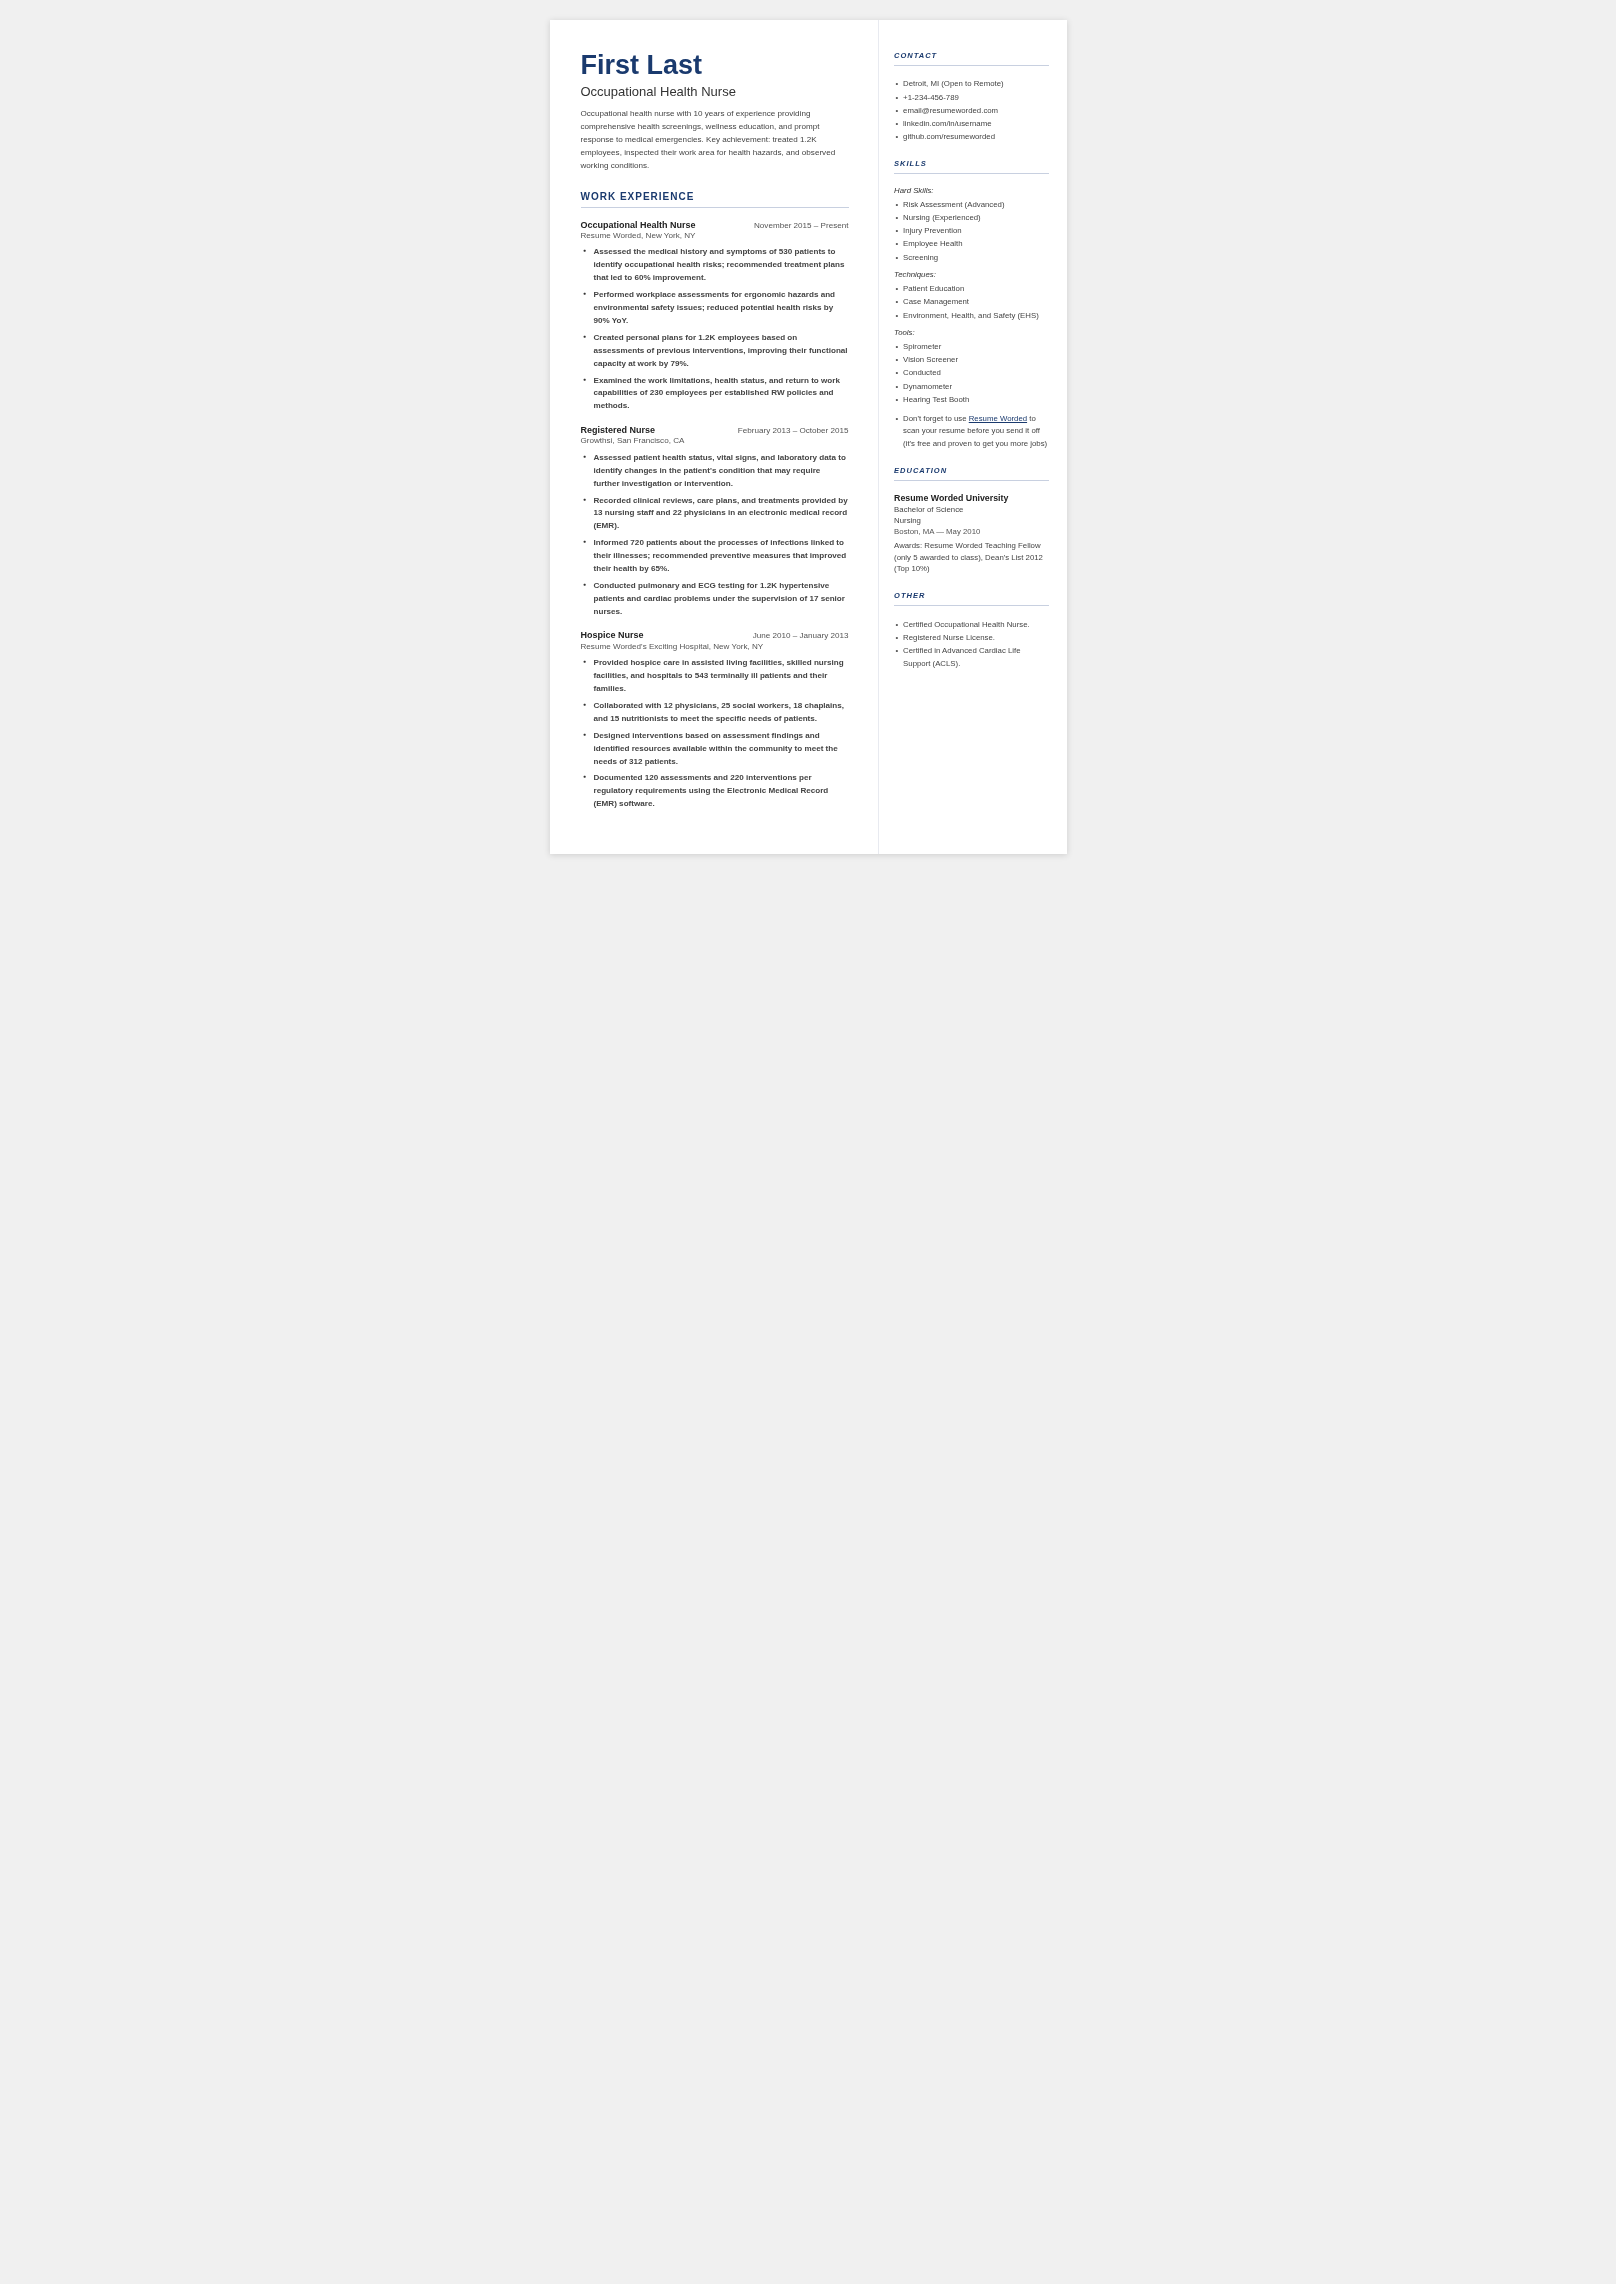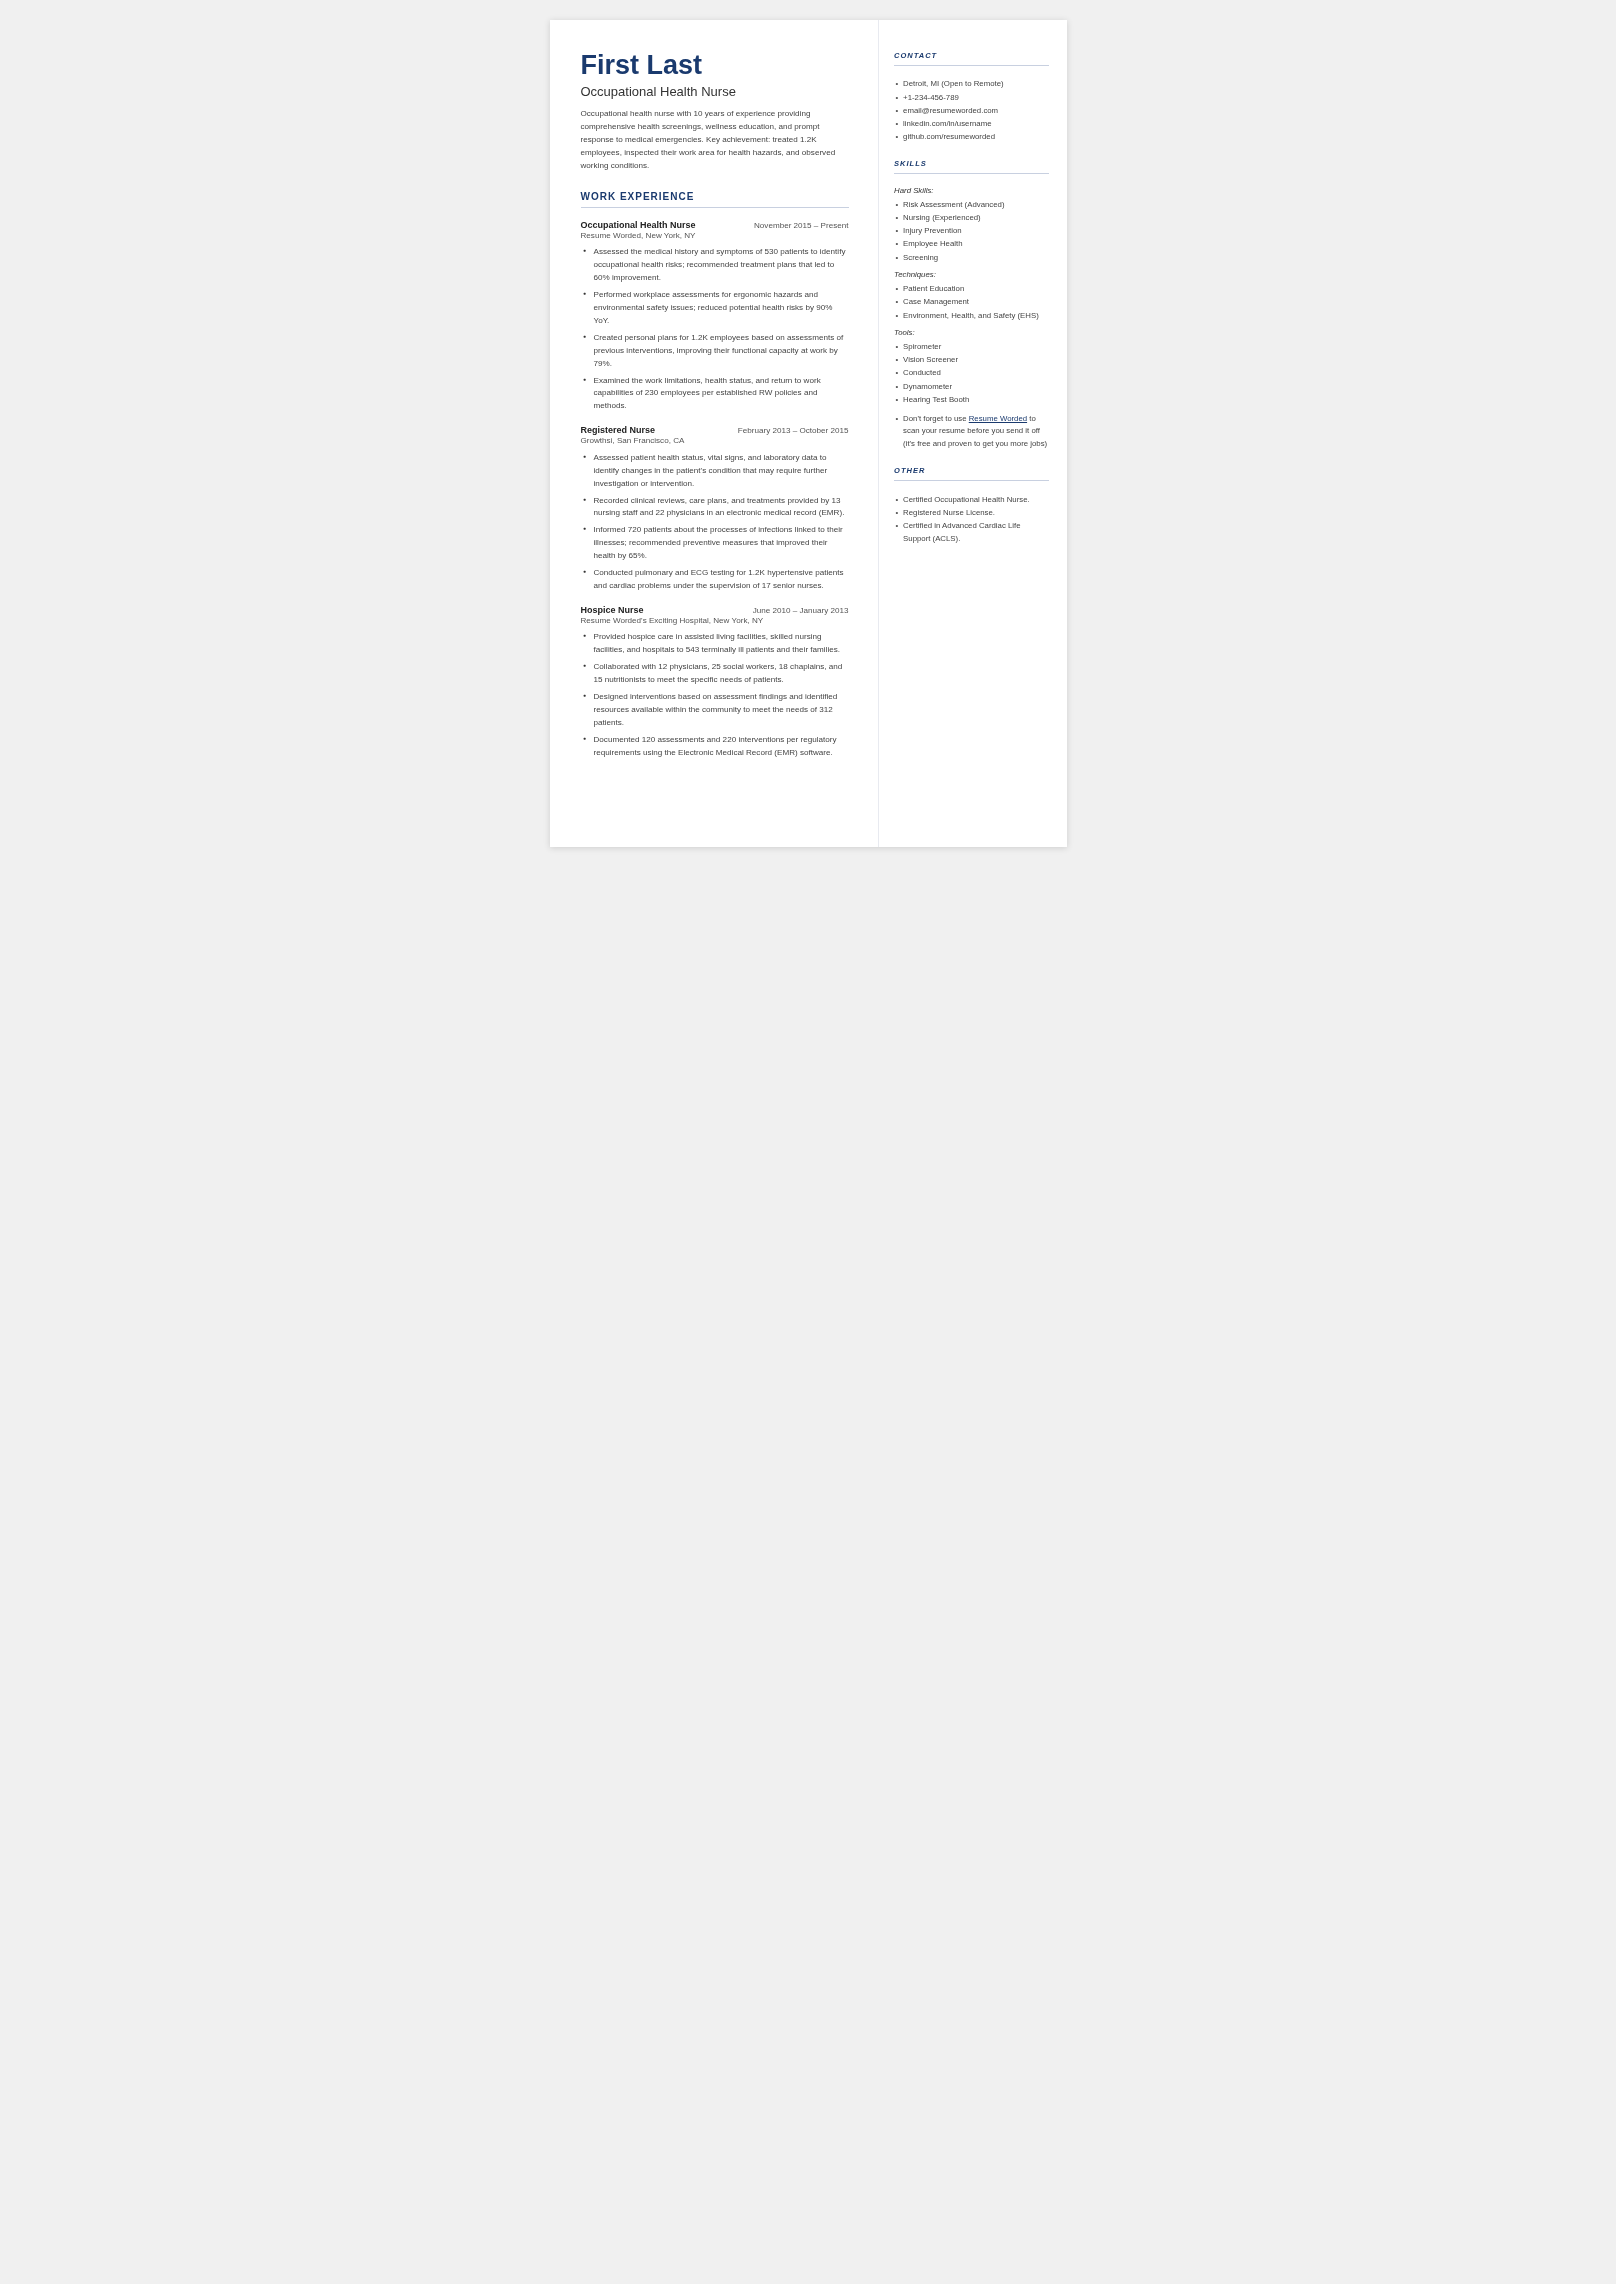--- a/index.html
+++ b/index.html
@@ -80,20 +80,21 @@
       padding-left: 0;
       margin-bottom: 11.7px;
     }
     .bullet-list li {
       font-size: 8.1px;
       color: #444;
       line-height: 1.6;
       padding-left: 13px;
       position: relative;
       margin-bottom: 3.9px;
+      font-weight: bold;
     }
     .bullet-list li::before {
       content: '●';
       position: absolute;
       left: 2.6px;
       top: 0;
       font-size: 5.2px;
       color: #333;
       line-height: 1.9;
     }
@@ -274,20 +275,29 @@
         <li>Vision Screener</li>
         <li>Conducted</li>
         <li>Dynamometer</li>
         <li>Hearing Test Booth</li>
       </ul>
       <div class="skills-note">
         <span>Don't forget to use </span><a class="resume-worded-link" href="#">Resume Worded</a><span> to scan your resume before you send it off (it's free and proven to get you more jobs)</span>
       </div>
     </div>
 
+    <div class="right-section-block">
+      <div class="section-title">EDUCATION</div>
+      <hr class="divider">
+      <div class="edu-school">Resume Worded University</div>
+      <div class="edu-degree">Bachelor of Science</div>
+      <div class="edu-degree">Nursing</div>
+      <div class="edu-meta">Boston, MA — May 2010</div>
+      <div class="edu-awards">Awards: Resume Worded Teaching Fellow (only 5 awarded to class), Dean's List 2012 (Top 10%)</div>
+    </div>
 
     <div class="right-section-block">
       <div class="section-title">OTHER</div>
       <hr class="divider">
       <ul class="other-list">
         <li>Certified Occupational Health Nurse.</li>
         <li>Registered Nurse License.</li>
         <li>Certified in Advanced Cardiac Life Support (ACLS).</li>
       </ul>
     </div>

